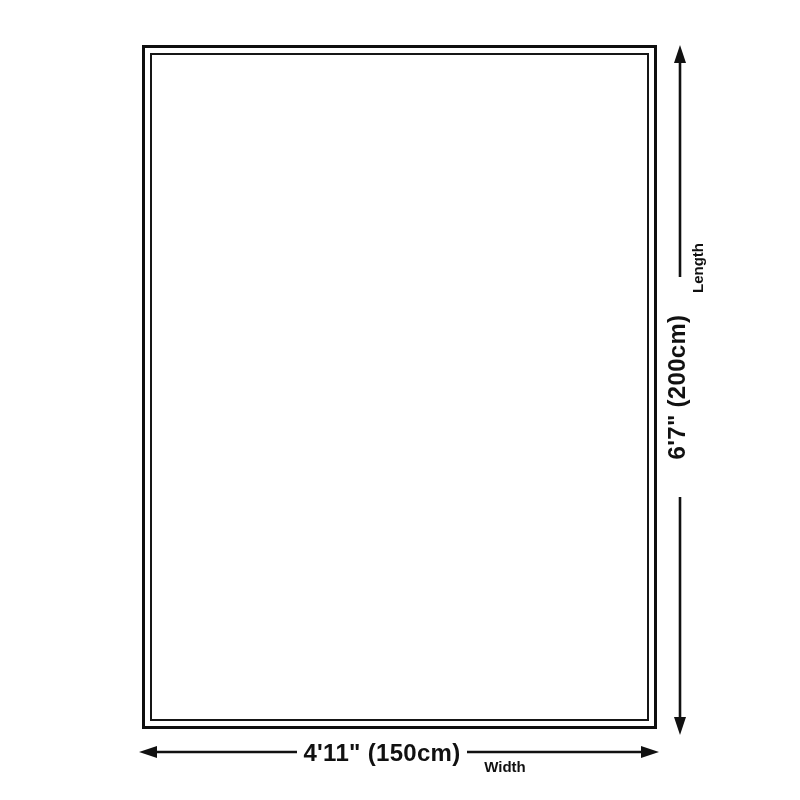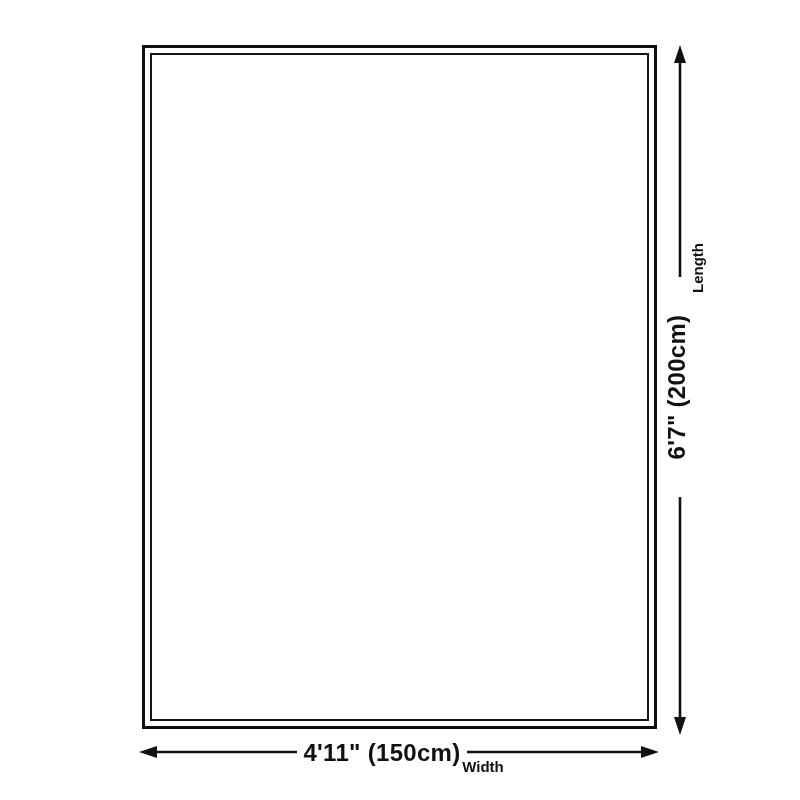--- a/index.html
+++ b/index.html
@@ -62,21 +62,21 @@
   }
   .v-axis {
     left: 697px; top: 268px;
     transform: translate(-50%, -50%) rotate(-90deg);
   }
   .h-value {
     left: 382px; top: 753px;
     transform: translate(-50%, -50%);
   }
   .h-axis {
-    left: 483px; top: 766px;
+    left: 505px; top: 766px;
     transform: translate(-50%, -50%);
   }
 </style>
 </head>
 <body>
 
 <div class="canvas">
 
   <div class="rect-outer">
     <div class="rect-inner"></div>

